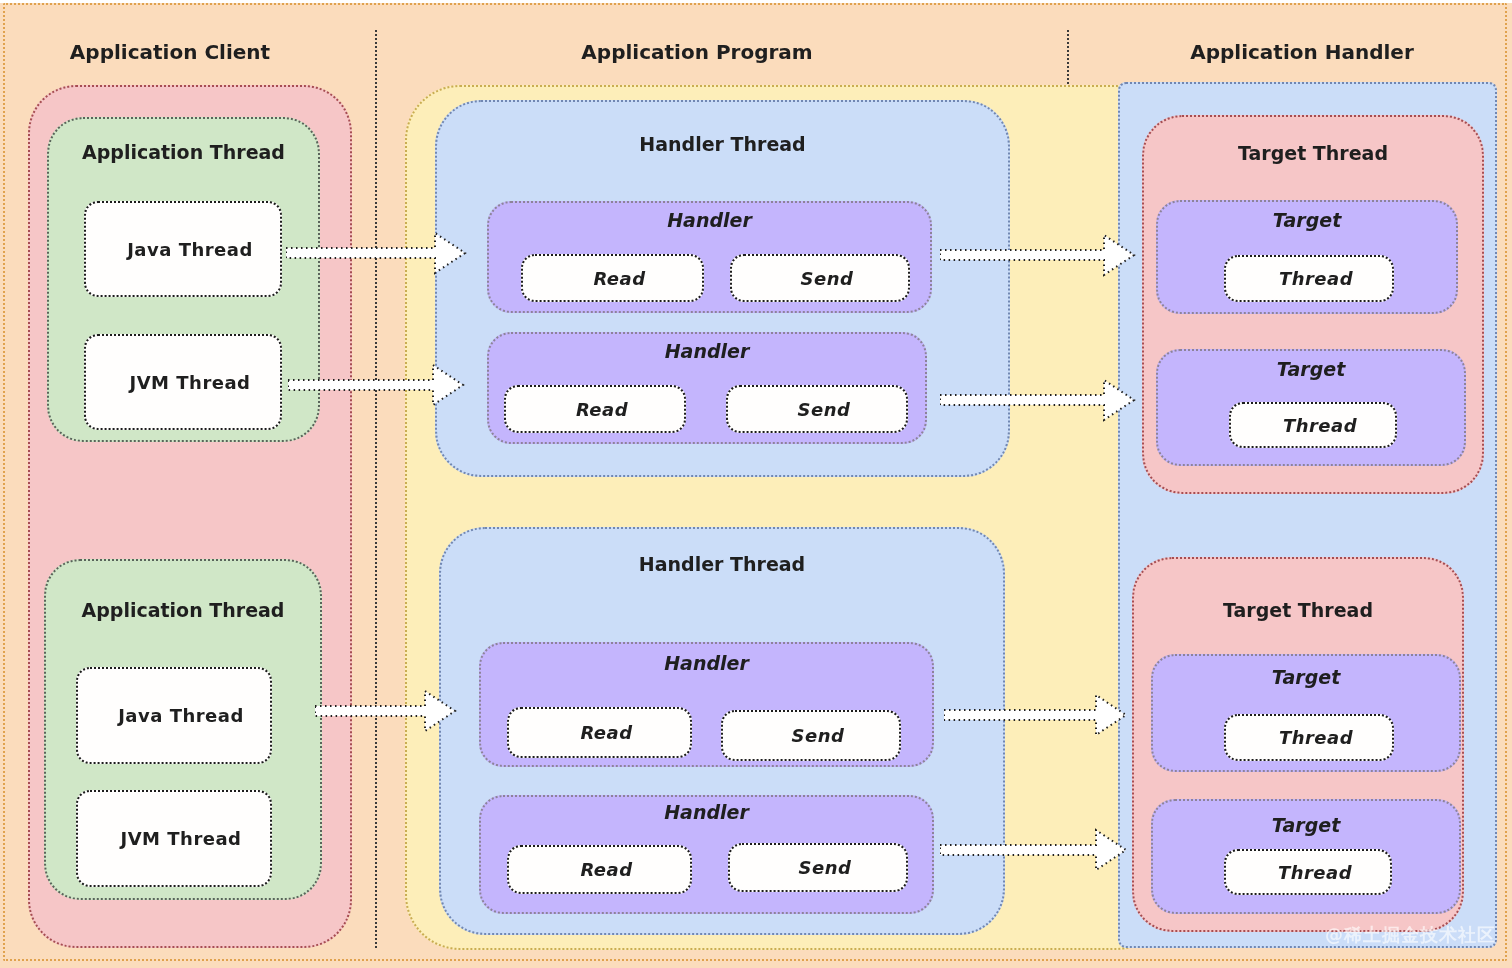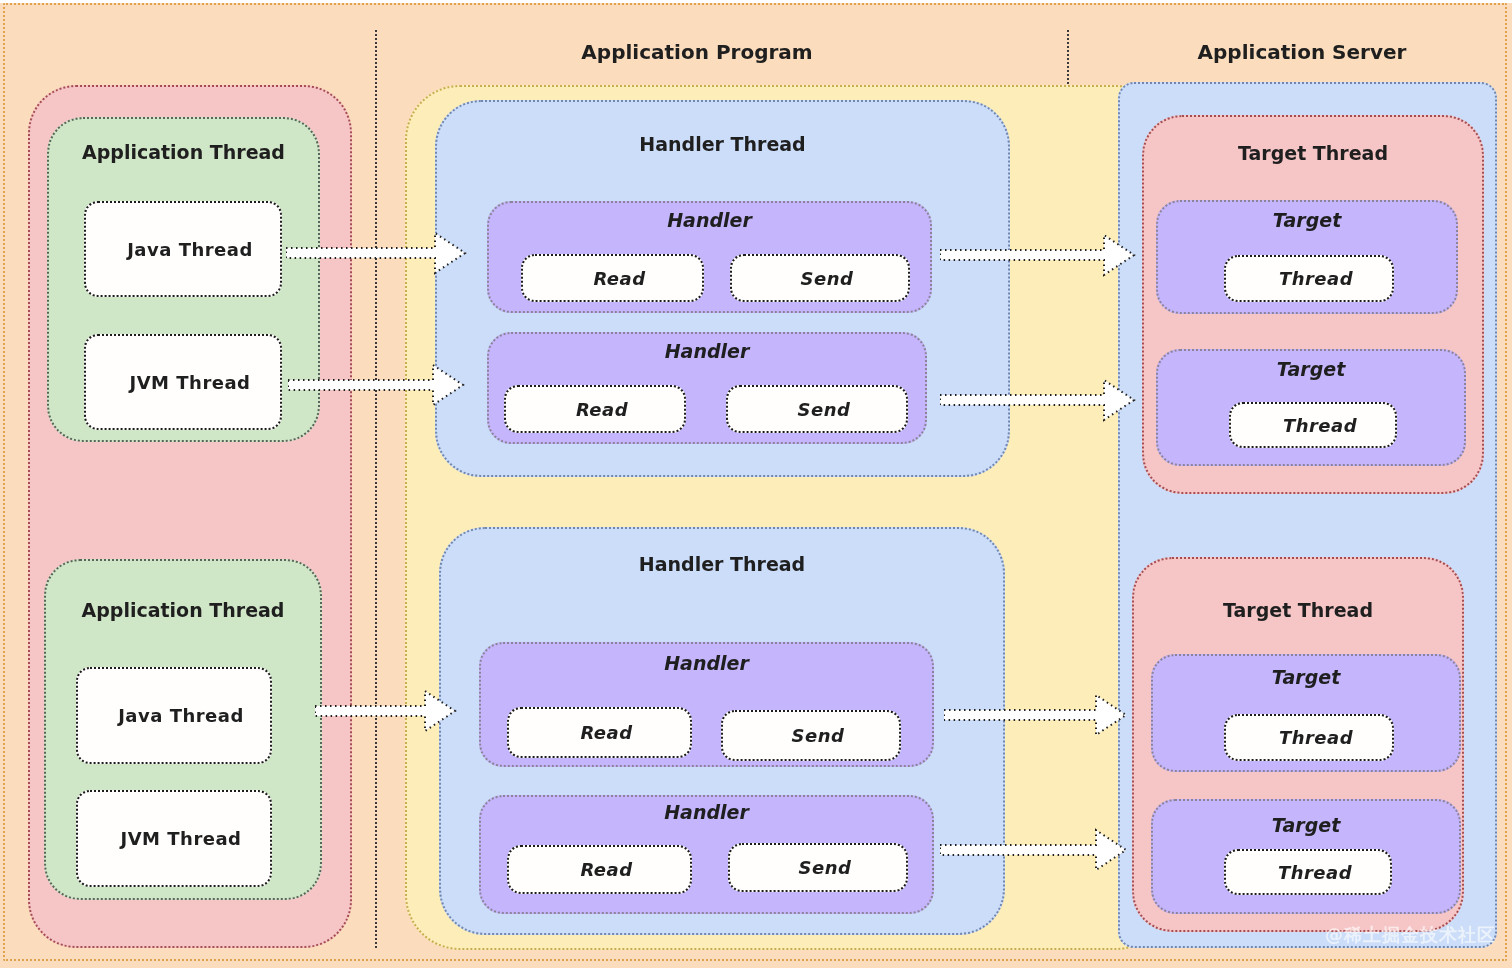--- a/index.html
+++ b/index.html
@@ -41,22 +41,23 @@
 </head>
 <body>
 
 <div id="canvas">
   <div class="top-strip"></div>
   <div class="outer-frame"></div>
 
   <div class="sep" style="left:375px;"></div>
   <div class="sep" style="left:1067px;"></div>
 
+  <div class="hdr" style="left:20px; top:40px; width:300px;">Application Client</div>
   <div class="hdr" style="left:547px; top:40px; width:300px;">Application Program</div>
-  <div class="hdr" style="left:1152px; top:40px; width:300px;">Application Server</div>
+  <div class="hdr" style="left:1152px; top:40px; width:300px;">Application Handler</div>
 
   <div class="box pinkc" style="left:28px; top:85px; width:324px; height:863px; border-radius:48px;">
 
     <div class="box greenc" style="left:17px; top:30px; width:273px; height:325px; border-radius:36px;">
       <div class="title" style="top:22px;">Application Thread</div>
       <div class="box whitec" style="left:35px; top:82px; width:198px; height:96px;">
         <span>Java Thread</span>
       </div>
       <div class="box whitec" style="left:35px; top:215px; width:198px; height:96px;">
         <span>JVM Thread</span>
@@ -118,21 +119,21 @@
         <div class="box whitec" style="left:26px; top:48px; width:185px; height:49px;">
           <span>Read</span>
         </div>
         <div class="box whitec" style="left:247px; top:46px; width:180px; height:49px;">
           <span>Send</span>
         </div>
       </div>
     </div>
   </div>
 
-  <div class="box bluec" style="left:1118px; top:82px; width:379px; height:866px; border-radius:16px;">
+  <div class="box bluec" style="left:1118px; top:82px; width:379px; height:866px; border-radius:8px;">
 
     <div class="box pinkc" style="left:22px; top:31px; width:342px; height:379px; border-radius:40px;">
       <div class="title" style="top:25px;">Target Thread</div>
 
       <div class="box purplec" style="left:12px; top:83px; width:302px; height:114px; border-radius:24px;">
         <div class="title" style="top:7px;">Target</div>
         <div class="box whitec" style="left:66px; top:53px; width:170px; height:47px;">
           <span>Thread</span>
         </div>
       </div>

